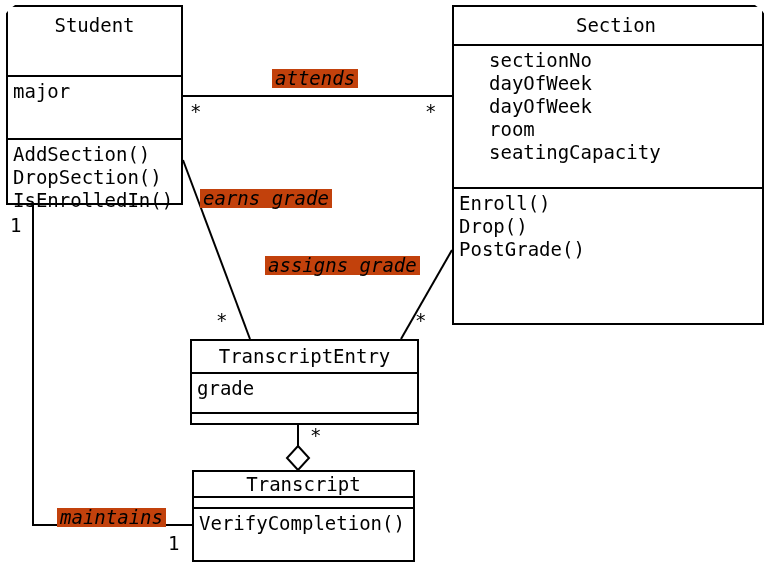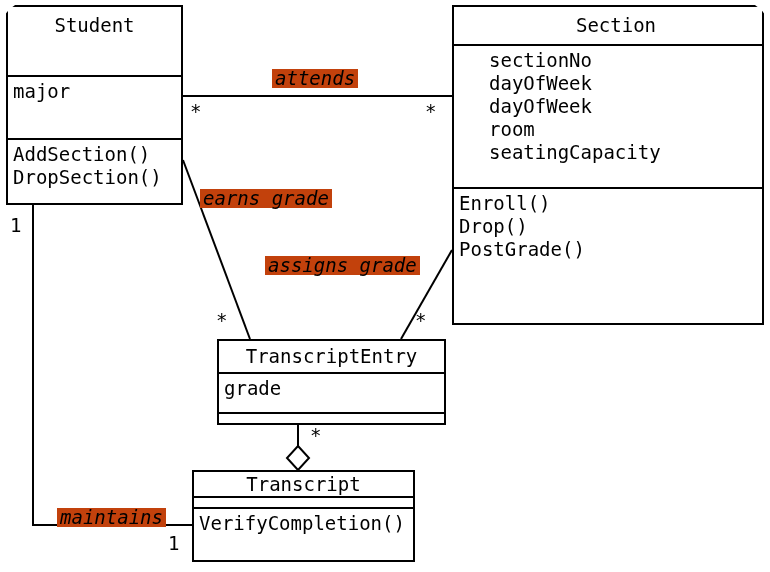--- a/index.html
+++ b/index.html
@@ -102,20 +102,21 @@
   <div class="cls" style="left:6px; top:5px; width:177px; height:200px;">
     <div class="name-band" style="height:36px;">
       <div class="cls-name">Student</div>
     </div>
     <div class="compartment" style="height:63px;margin-top:32px;">
       <div class="member">major</div>
     </div>
     <div class="compartment" style="height:97px;">
       <div class="member">AddSection()</div>
       <div class="member">DropSection()</div>
+      <div class="member">IsEnrolledIn()</div>
     </div>
   </div>
 
   <div class="cls" style="left:452px; top:5px; width:312px; height:320px;">
     <div class="name-band" style="height:37px;margin-left:16px;">
       <div class="cls-name">Section</div>
     </div>
     <div class="compartment" style="height:143px;padding-left:35px;">
       <div class="member">sectionNo</div>
       <div class="member">dayOfWeek</div>
@@ -123,21 +124,21 @@
       <div class="member">room</div>
       <div class="member">seatingCapacity</div>
     </div>
     <div class="compartment" style="height:120px;">
       <div class="member">Enroll()</div>
       <div class="member">Drop()</div>
       <div class="member">PostGrade()</div>
     </div>
   </div>
 
-  <div class="cls" style="left:190px; top:339px; width:229px; height:86px;margin-left:27px;">
+  <div class="cls" style="left:190px; top:339px; width:229px; height:86px;">
     <div class="name-band" style="height:31px;">
       <div class="cls-name">TranscriptEntry</div>
     </div>
     <div class="compartment" style="height:40px;">
       <div class="member">grade</div>
     </div>
     <div class="compartment empty"></div>
   </div>
 
   <div class="cls" style="left:192px; top:470px; width:223px; height:92px;">

